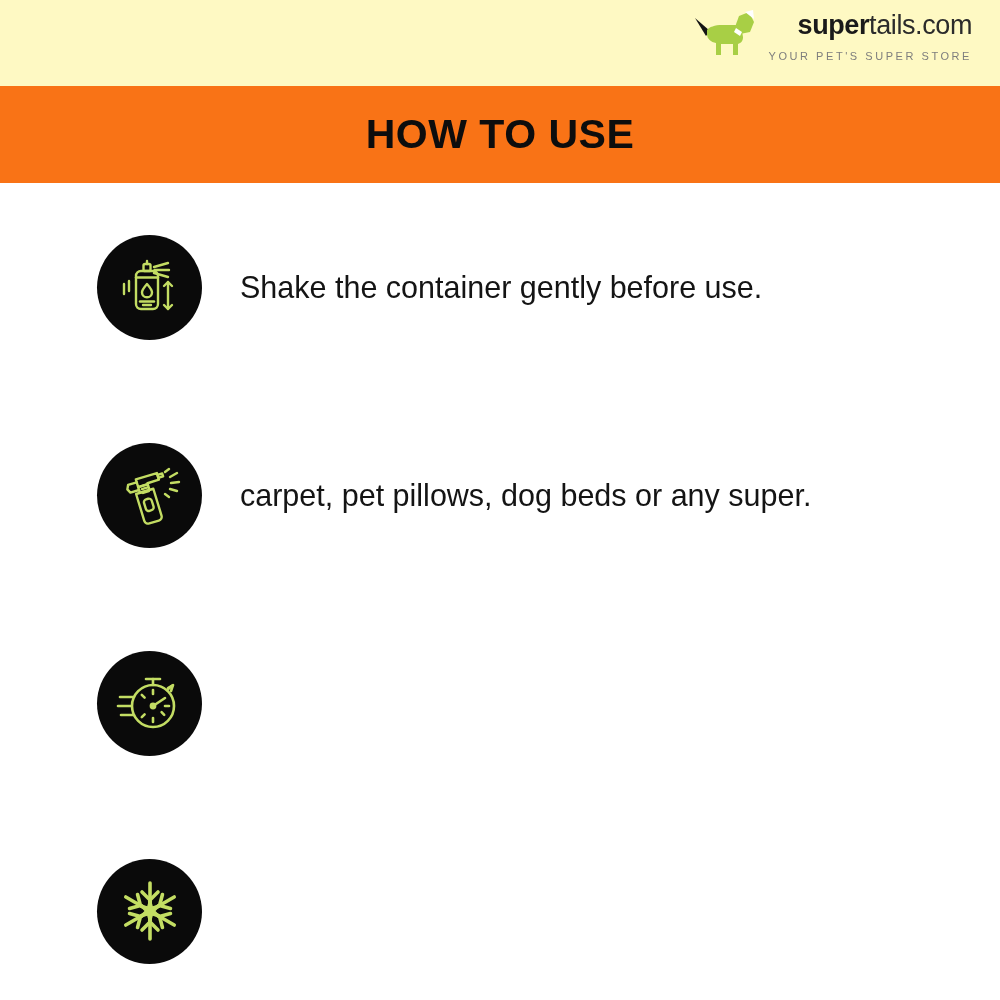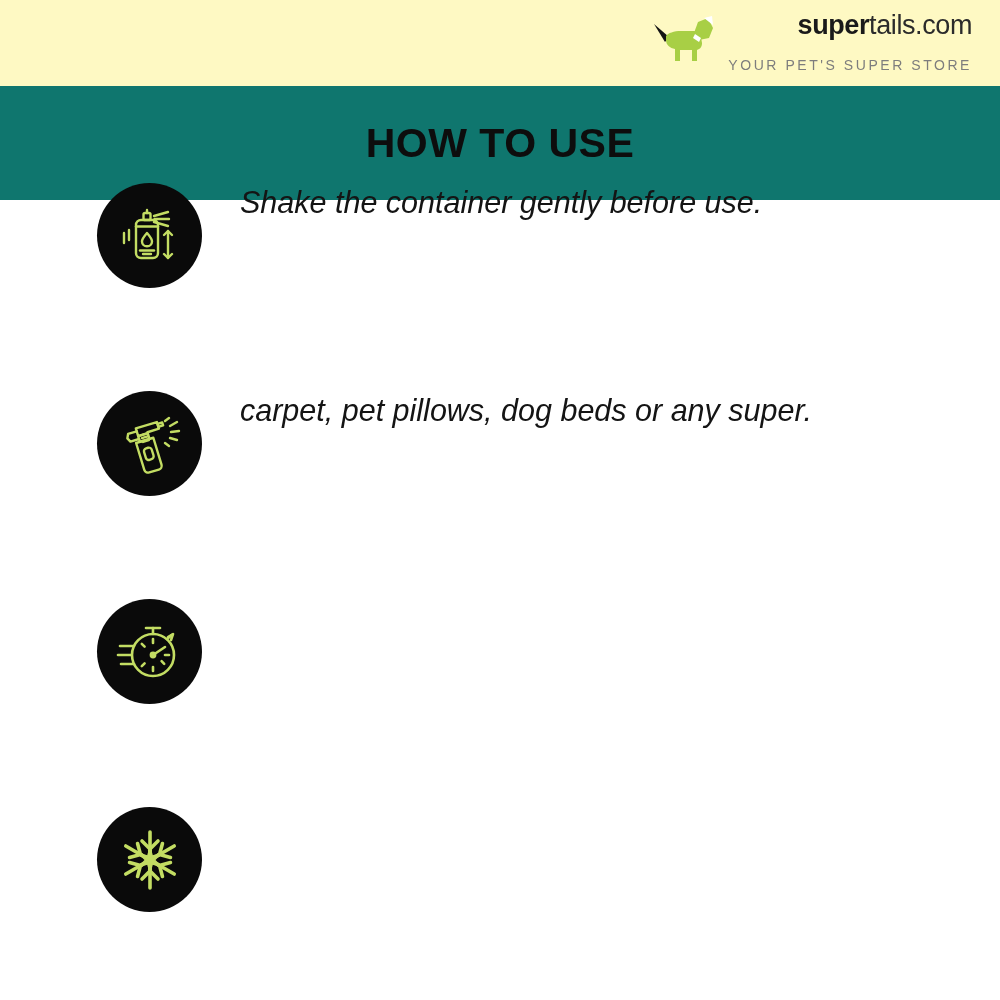--- a/index.html
+++ b/index.html
@@ -23,41 +23,41 @@
   }
   .logo-mark { width:66px; height:52px; display:block; flex:0 0 auto; }
   .logo-words { display:flex; flex-direction:column; align-items:flex-end; }
   .logo-wordmark {
     font-size:27px; line-height:30px; color:#1a1a1a; white-space:nowrap;
     letter-spacing:-0.4px;
   }
   .logo-wordmark .w-bold { font-weight:700; }
   .logo-wordmark .w-light { font-weight:400; color:#2b2b2b; }
   .logo-tagline {
-    font-size:14px; color:#7d7d7d; letter-spacing:2.55px;
-    white-space:nowrap; margin-top:17px; font-weight:400;
+    font-size:11px; color:#7d7d7d; letter-spacing:2.55px;
+    white-space:nowrap; margin-top:10px; font-weight:400;
   }
 
   
   .banner {
-    position:absolute; left:0; top:86px; width:1000px; height:114px;
-    background:#0f766e;
+    position:absolute; left:0; top:86px; width:1000px; height:97px;
+    background:#f97316;
     display:flex; align-items:center; justify-content:center;
   }
   .banner-title {
     font-size:41px; font-weight:700; color:#0d0d0d;
     letter-spacing:0.5px; text-align:center;
     font-family:"Liberation Sans", sans-serif;
   }
 
   
   .steps { position:absolute; left:0; top:183px; width:1000px; }
   .step {
-    position:relative; display:flex; 
-    height:208px; padding-left:97px;font-style:italic;
+    position:relative; display:flex; align-items:center;
+    height:208px; padding-left:97px;
   }
   .step-icon {
     flex:0 0 auto;
     width:105px; height:105px; border-radius:50%;
     background:#0a0a0a;
     display:flex; align-items:center; justify-content:center;
   }
   .step-icon svg { display:block; }
   .step-text {
     margin-left:38px;

